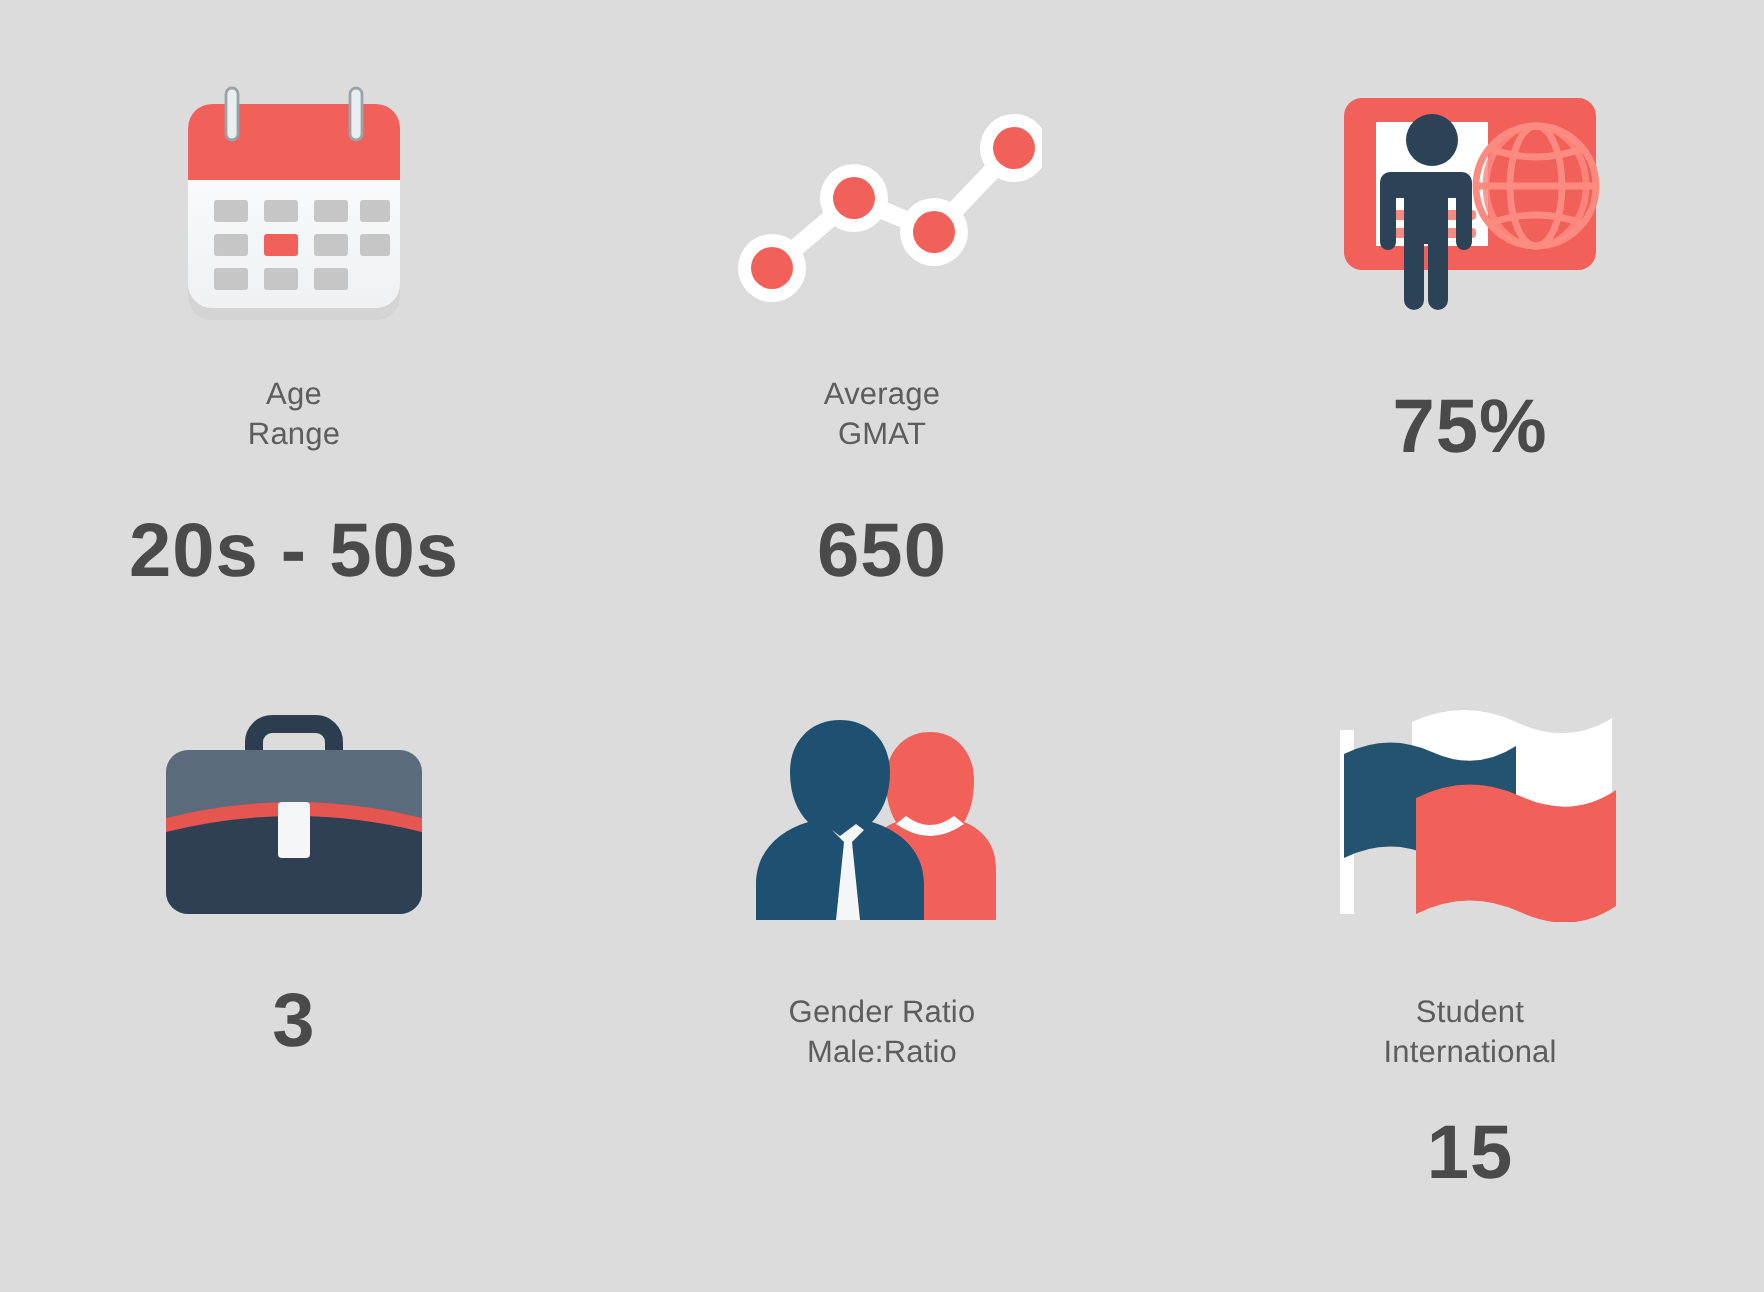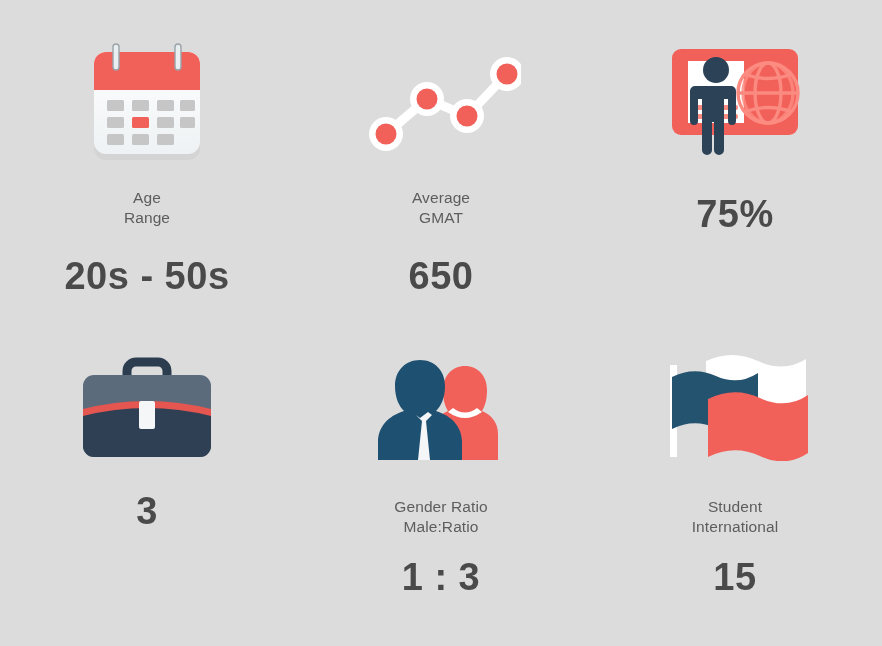--- a/index.html
+++ b/index.html
@@ -186,21 +186,20 @@
           <g fill="#1e5071">
             <path d="M45 8 c-15 0 -25 11 -25 26 c0 12 4 20 9 25 c-16 5 -26 16 -26 31 v18 h84 v-18 c0 -15 -10 -26 -26 -31 c5 -5 9 -13 9 -25 c0 -15 -10 -26 -25 -26 z"></path>
           </g>
           <path d="M37 60 l8 6 l8 -6 l4 3 l-6 6 l4 39 h-12 l4 -39 l-6 -6 z" fill="#f4f6f7"></path>
         </svg>
       </div>
       <div class="stat-label">
         <div>Gender Ratio</div>
         <div>Male:Ratio</div>
       </div>
-      <div class="stat-value">1 : 3</div>
     </div>
 
     <div class="stat-cell">
       <div class="icon-box">
         <svg width="155" height="110" viewBox="0 0 155 110">
           <g>
             <rect x="12" y="14" width="7" height="92" fill="#ffffff"></rect>
             <path d="M48 10 q26 -12 52 0 q26 12 48 -2 v62 q-22 14 -48 2 q-26 -12 -52 0 z" fill="#ffffff"></path>
           </g>
           <g>

